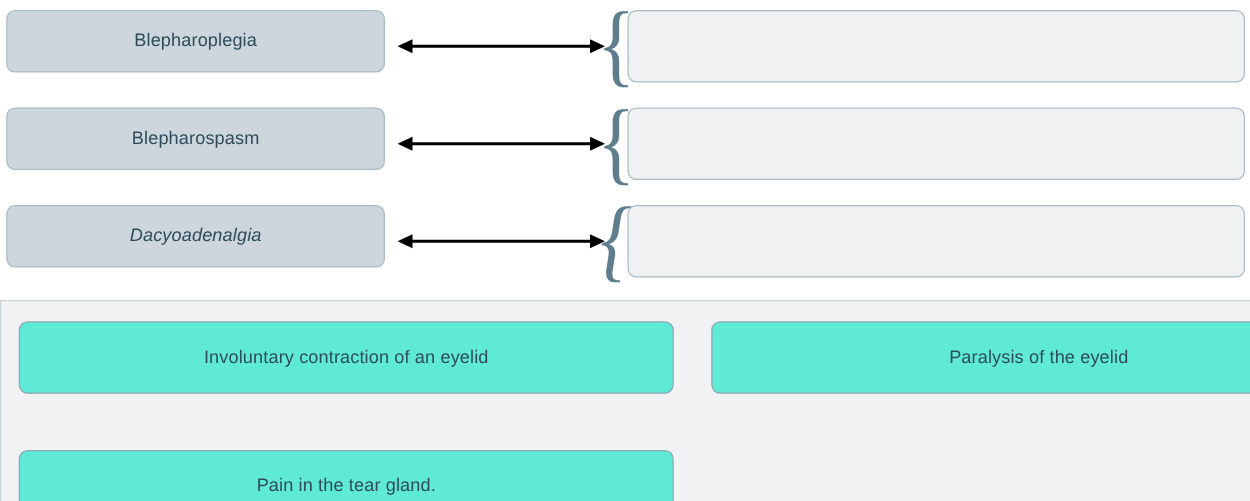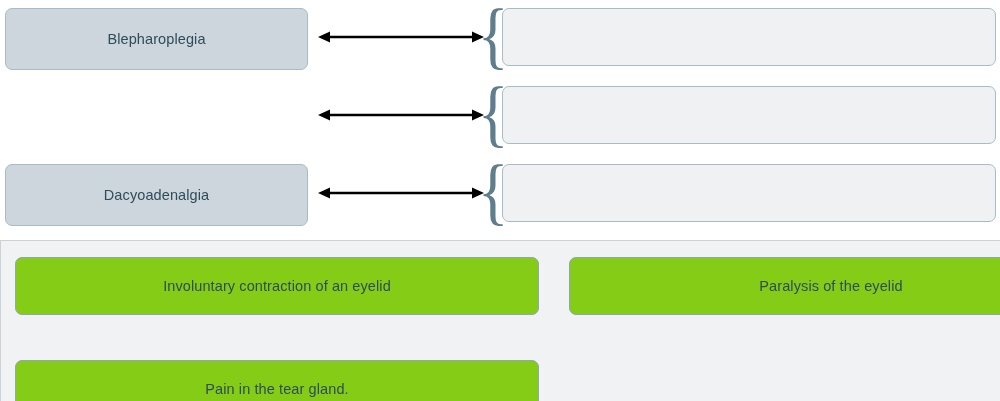--- a/index.html
+++ b/index.html
@@ -32,29 +32,29 @@
     position: absolute;
     left: 0;
     width: 1000px;
     height: 58px;
     display: flex;
     align-items: center;
   }
 
   .match-row.r0 { top: 8px; }
   .match-row.r1 { top: 86px; }
-  .match-row.r2 { top: 164px; }
+  .match-row.r2 { top: 164px; font-style: italic; }
 
   
   .term-box {
     position: absolute;
     left: 5px;
     top: 0;
     width: 303px;
-    height: 62px;
+    height: 50px;
     background: #ccd6dc;
     border: 1px solid #a9bcc5;
     border-radius: 7px;
     display: flex;
     align-items: center;
     justify-content: center;
     font-size: 14.5px;
     color: #2f4c5b;
     letter-spacing: 0.1px;
     cursor: pointer;
@@ -127,21 +127,21 @@
     height: 161px;
     background: #f0f2f4;
     border-top: 1px solid #c9d2d8;
     border-left: 1px solid #c9d2d8;
     overflow: hidden;
   }
 
   .answer-card {
     position: absolute;
     height: 58px;
-    background: #84cc16;
+    background: #5eead4;
     border: 1px solid #8fa7b4;
     border-radius: 7px;
     display: flex;
     align-items: center;
     justify-content: center;
     font-size: 14.5px;
     color: #2f4c5b;
     letter-spacing: 0.1px;
     cursor: grab;
     user-select: none;
@@ -170,20 +170,21 @@
     </div>
 
     <div class="brace">
       <span>{</span>
     </div>
 
     <div class="drop-zone"></div>
   </div>
 
   <div class="match-row r1">
+    <div class="term-box">Blepharospasm</div>
 
     <div class="connector">
       <svg width="166" height="16" viewBox="0 0 166 16" aria-hidden="true">
         <line x1="10" y1="8" x2="156" y2="8" stroke="#000000" stroke-width="2.4"></line>
         <polygon points="0,8 12,2.4 12,13.6" fill="#000000"></polygon>
         <polygon points="166,8 154,2.4 154,13.6" fill="#000000"></polygon>
       </svg>
     </div>
 
     <div class="brace">

